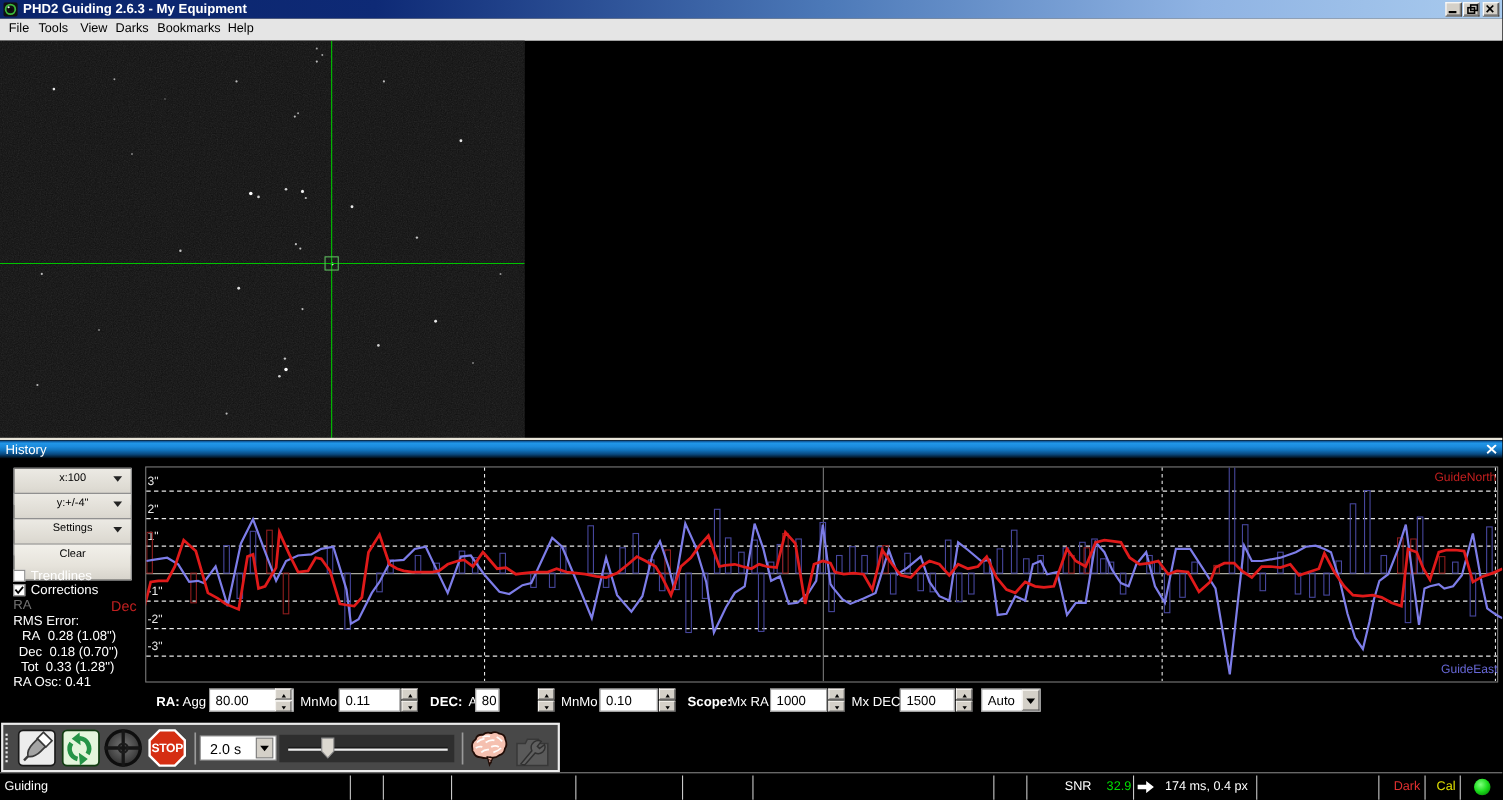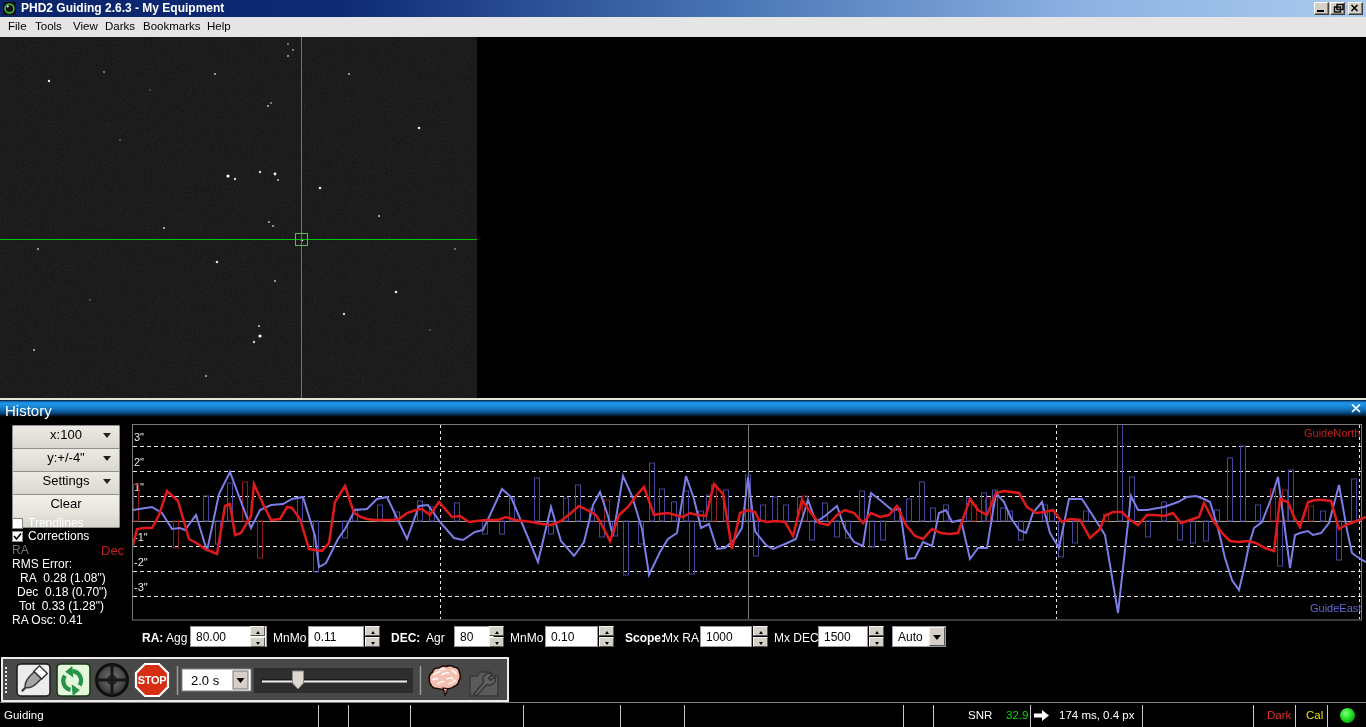--- a/index.html
+++ b/index.html
@@ -15,25 +15,25 @@
   box-shadow:inset -1px -1px 0 #808080; }
 
 #menubar { left:0; top:17px; width:1366px; height:20px; background:#e5e5e5;
   color:#000; font-size:11.5px; }
 .mi { position:absolute; top:3px; }
 
 #starfield { left:0; top:37px; width:477px; height:363px; background:#141414; }
 #graybar { left:0; top:398px; width:1366px; height:2px; background:#e8e4d8; }
 #caption { left:0; top:400px; width:1366px; height:17px;
   background:linear-gradient(180deg,#0c141d 0%,#0f5ba0 7%,#2196e8 17%,#1b8adc 36%,#1070b8 56%,#09497f 76%,#031a2e 92%,#000 100%); }
-#capttl { position:absolute; left:5px; top:2px; color:#fff; font-size:15px; }
+#capttl { position:absolute; left:5px; top:2px; color:#fff; font-size:12px; }
 
 .sbtn { left:12px; width:108px; height:34px;
   background:linear-gradient(180deg,#eceae4 0%,#dedbd3 55%,#ccc9c1 100%);
-  border:1px solid #909090; border-radius:1px; color:#000; font-size:13px;
+  border:1px solid #909090; border-radius:1px; color:#000; font-size:10px;
   text-align:center; line-height:17px; }
 .sarr { position:absolute; right:8px; top:7px; width:0; height:0;
   border-left:4px solid transparent; border-right:4px solid transparent;
   border-top:5px solid #222; }
 .wtext { color:#fff; font-size:12px; }
 .cbox { left:12px; width:11px; height:11px; background:#fff; border:1px solid #888; }
 
 .spinbox { top:626px; height:21px; background:#fff; border:1px solid #9a9a9a;
   color:#000; font-size:12px; padding:3px 0 0 5px; }
 .spinner { top:626px; width:15px; height:21px; }
@@ -299,21 +299,21 @@
 <div class="abs spinner" style="left:365px">
     <div class="up">
       <span class="tri-u"></span>
     </div>
     <div class="dn">
       <span class="tri-d"></span>
     </div>
   </div>
 <div class="abs clabel" style="left:391px;font-weight:bold">DEC:</div>
 <div class="abs clabel" style="left:426px">Agr</div>
-<div class="abs spinbox" style="left:454px;width:40px">80</div>
+<div class="abs spinbox" style="left:432px;width:22px">80</div>
 <div class="abs spinner" style="left:489px">
     <div class="up">
       <span class="tri-u"></span>
     </div>
     <div class="dn">
       <span class="tri-d"></span>
     </div>
   </div>
 <div class="abs clabel" style="left:510px">MnMo</div>
 <div class="abs spinbox" style="left:545px;width:53px">0.10</div>

